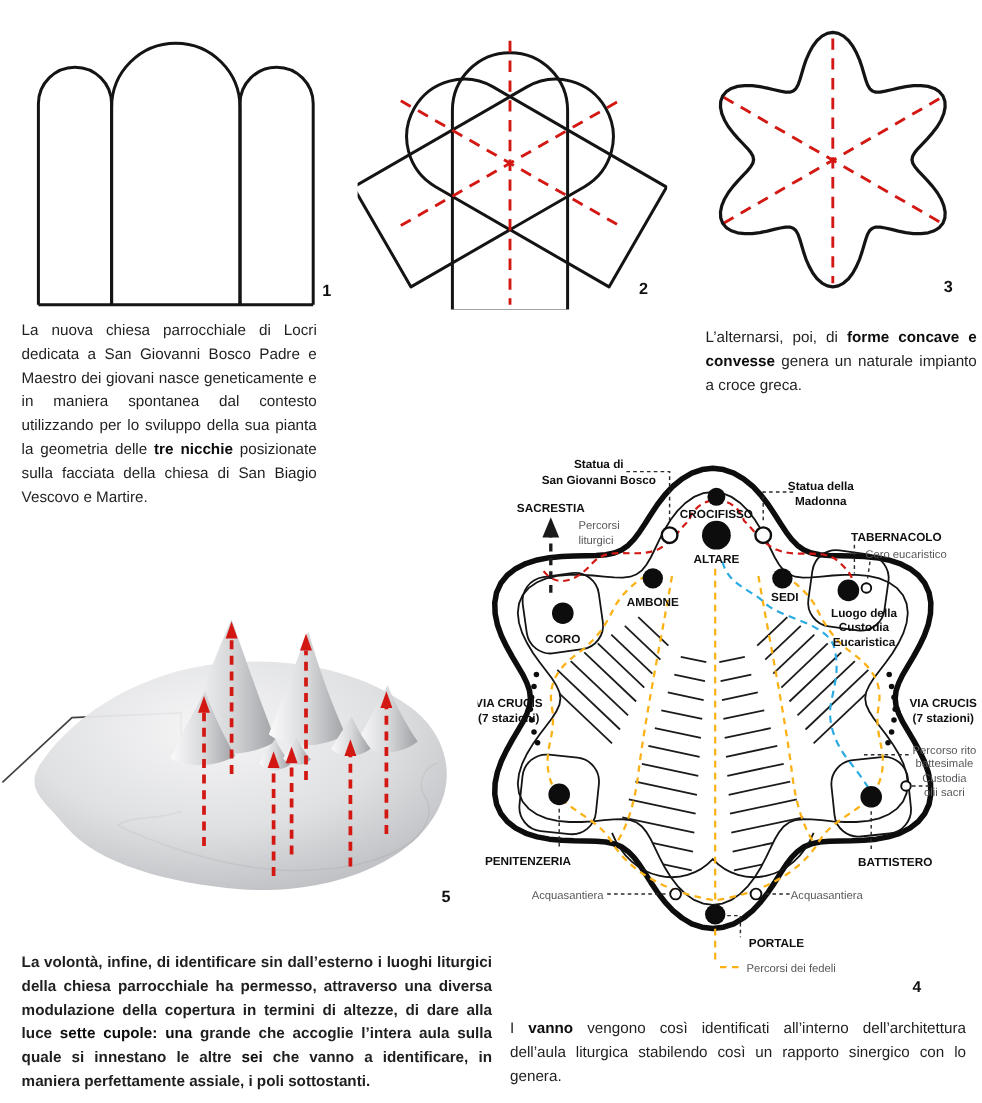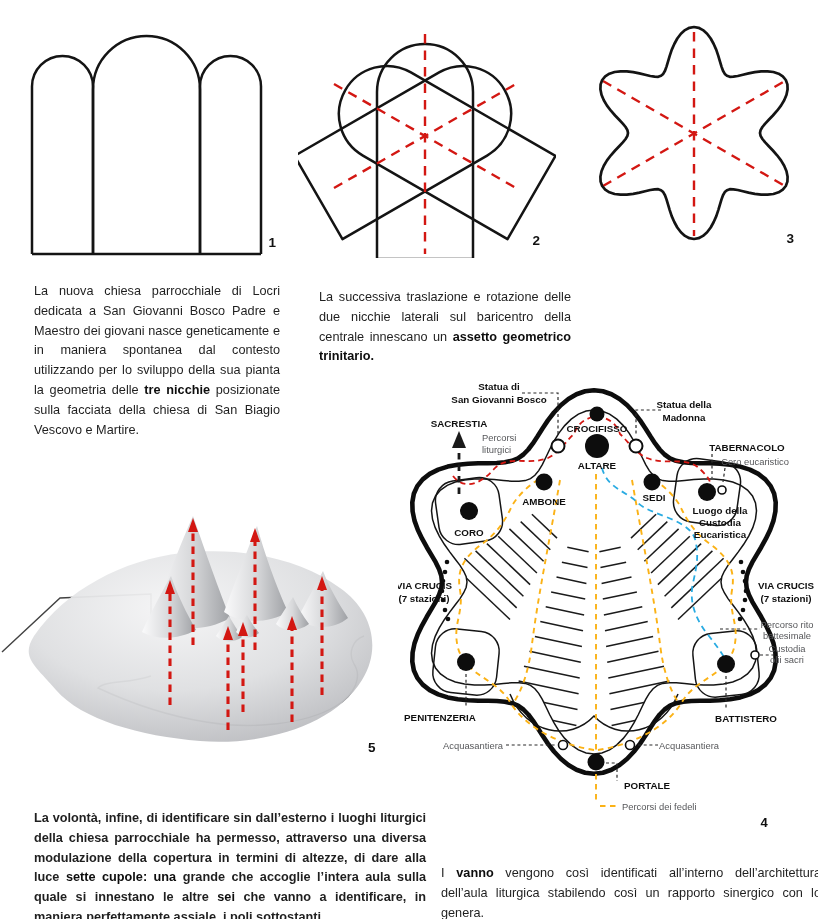--- a/index.html
+++ b/index.html
@@ -1,20 +1,20 @@
 <!DOCTYPE html>
 <html style="--red: #d31712; --yellow: #fbb216; --blue: #29abe2; --gray: #57585b;"><head>
 <meta charset="utf-8">
 <style>
   html,body{margin:0;padding:0;background:#ffffff;}
   .page{position:relative;width:818px;height:919px;background:#fff;overflow:hidden;
         font-family:"Liberation Sans",sans-serif;color:#1c1c1c;}
   .fig{position:absolute;}
   .fignum{position:absolute;font:bold 13.5px "Liberation Sans",sans-serif;color:#111;}
-  .caption{position:absolute;font-size:12.7px;line-height:1.56;text-align:justify;color:#1f1f1f;margin:16px;}
+  .caption{position:absolute;font-size:12.7px;line-height:1.56;text-align:justify;color:#1f1f1f;margin:0;}
   .caption b{color:#0d0d0d;}
   
   .outline{stroke:#141414;stroke-width:2.5;fill:none;stroke-linejoin:round;}
   .dash-red{stroke:var(--red);stroke-width:2.4;fill:none;stroke-dasharray:9.5 7;}
   .wall{stroke:#0d0d0d;stroke-width:4.6;fill:#ffffff;stroke-linejoin:round;}
   .thin{stroke:#141414;stroke-width:1.5;fill:none;}
   .pewline{stroke:#1b1b1b;stroke-width:1.5;}
   .plan-red{stroke:var(--red);stroke-width:1.8;fill:none;stroke-dasharray:5.5 4;}
   .plan-yellow{stroke:var(--yellow);stroke-width:1.9;fill:none;stroke-dasharray:5.5 4.5;}
   .plan-blue{stroke:var(--blue);stroke-width:1.8;fill:none;stroke-dasharray:6 4.5;}
@@ -67,22 +67,22 @@
         <line class="dash-red" x1="25" y1="170" x2="207" y2="65"></line>
       </g>
       <path id="star3" class="outline" style="stroke-width:2.7" d="M182.0 117.0L182.6 119.9L184.4 123.0L187.2 126.4L190.8 130.2L194.9 134.5L199.1 139.3L203.0 144.4L206.2 149.8L208.5 155.3L209.6 160.7L209.4 165.6L207.8 170.0L204.8 173.6L200.6 176.3L195.4 178.0L189.5 178.7L183.2 178.6L176.8 177.8L170.6 176.6L164.9 175.2L159.7 174.0L155.4 173.3L151.8 173.2L149.0 174.2L146.8 176.1L145.0 179.2L143.5 183.4L142.0 188.4L140.3 194.1L138.3 200.1L135.7 206.0L132.7 211.5L129.1 216.3L125.0 219.9L120.6 222.2L116.0 223.0L111.4 222.2L107.0 219.9L102.9 216.3L99.3 211.5L96.3 206.0L93.7 200.1L91.7 194.1L90.0 188.4L88.5 183.4L87.0 179.2L85.2 176.1L83.0 174.2L80.2 173.2L76.6 173.3L72.3 174.0L67.1 175.2L61.4 176.6L55.2 177.8L48.8 178.6L42.5 178.7L36.6 178.0L31.4 176.3L27.2 173.6L24.2 170.0L22.6 165.6L22.4 160.7L23.5 155.3L25.8 149.8L29.0 144.4L32.9 139.3L37.1 134.5L41.2 130.2L44.8 126.4L47.6 123.0L49.4 119.9L50.0 117.0L49.4 114.1L47.6 111.0L44.8 107.6L41.2 103.8L37.1 99.5L32.9 94.7L29.0 89.6L25.8 84.2L23.5 78.7L22.4 73.3L22.6 68.4L24.2 64.0L27.2 60.4L31.4 57.7L36.6 56.0L42.5 55.3L48.8 55.4L55.2 56.2L61.4 57.4L67.1 58.8L72.3 60.0L76.6 60.7L80.2 60.8L83.0 59.8L85.2 57.9L87.0 54.8L88.5 50.6L90.0 45.6L91.7 39.9L93.7 33.9L96.3 28.0L99.3 22.5L102.9 17.7L107.0 14.1L111.4 11.8L116.0 11.0L120.6 11.8L125.0 14.1L129.1 17.7L132.7 22.5L135.7 28.0L138.3 33.9L140.3 39.9L142.0 45.6L143.5 50.6L145.0 54.8L146.8 57.9L149.0 59.8L151.8 60.8L155.4 60.7L159.7 60.0L164.9 58.8L170.6 57.4L176.8 56.2L183.2 55.4L189.5 55.3L195.4 56.0L200.6 57.7L204.8 60.4L207.8 64.0L209.4 68.4L209.6 73.3L208.5 78.7L206.2 84.2L203.0 89.6L199.1 94.7L194.9 99.5L190.8 103.8L187.2 107.6L184.4 111.0L182.6 114.1L182.0 117.0Z"></path>
     </svg>
     <div class="fignum" style="right:16px;bottom:8px;">3</div>
   </section>
 
   <p class="caption" style="left:18px;top:266px;width:246px;">
     <span>La nuova chiesa parrocchiale di Locri dedicata a San Giovanni Bosco Padre e Maestro dei giovani nasce geneticamente e in maniera spontanea dal contesto utilizzando per lo sviluppo della sua pianta la geometria delle </span><b>tre nicchie</b><span> posizionate sulla facciata della chiesa di San Biagio Vescovo e Martire.</span>
   </p>
-  <p class="caption" style="left:303px;top:272px;width:252px;">
-    <span>La successiva traslazione e rotazione delle due nicchie laterali sul baricentro della centrale innescano un </span><b>assetto geometrico trinitario.</b>
+  <p class="caption" style="left:588px;top:272px;width:226px;">
+    <span>L’alternarsi, poi, di </span><b>forme concave e convesse</b><span> genera un naturale impianto a croce greca.</span>
   </p>
 
   <section class="fig" style="left:0px;top:440px;width:400px;height:330px;">
     <svg width="400" height="330" viewBox="0 0 400 330">
       <defs>
         <radialGradient id="gd" cx="42%" cy="30%" r="78%">
           <stop offset="0" stop-color="#f5f5f6"></stop>
             <stop offset="0.55" stop-color="#dedfe1"></stop>
             <stop offset="1" stop-color="#b7b8bc"></stop>
         </radialGradient>

